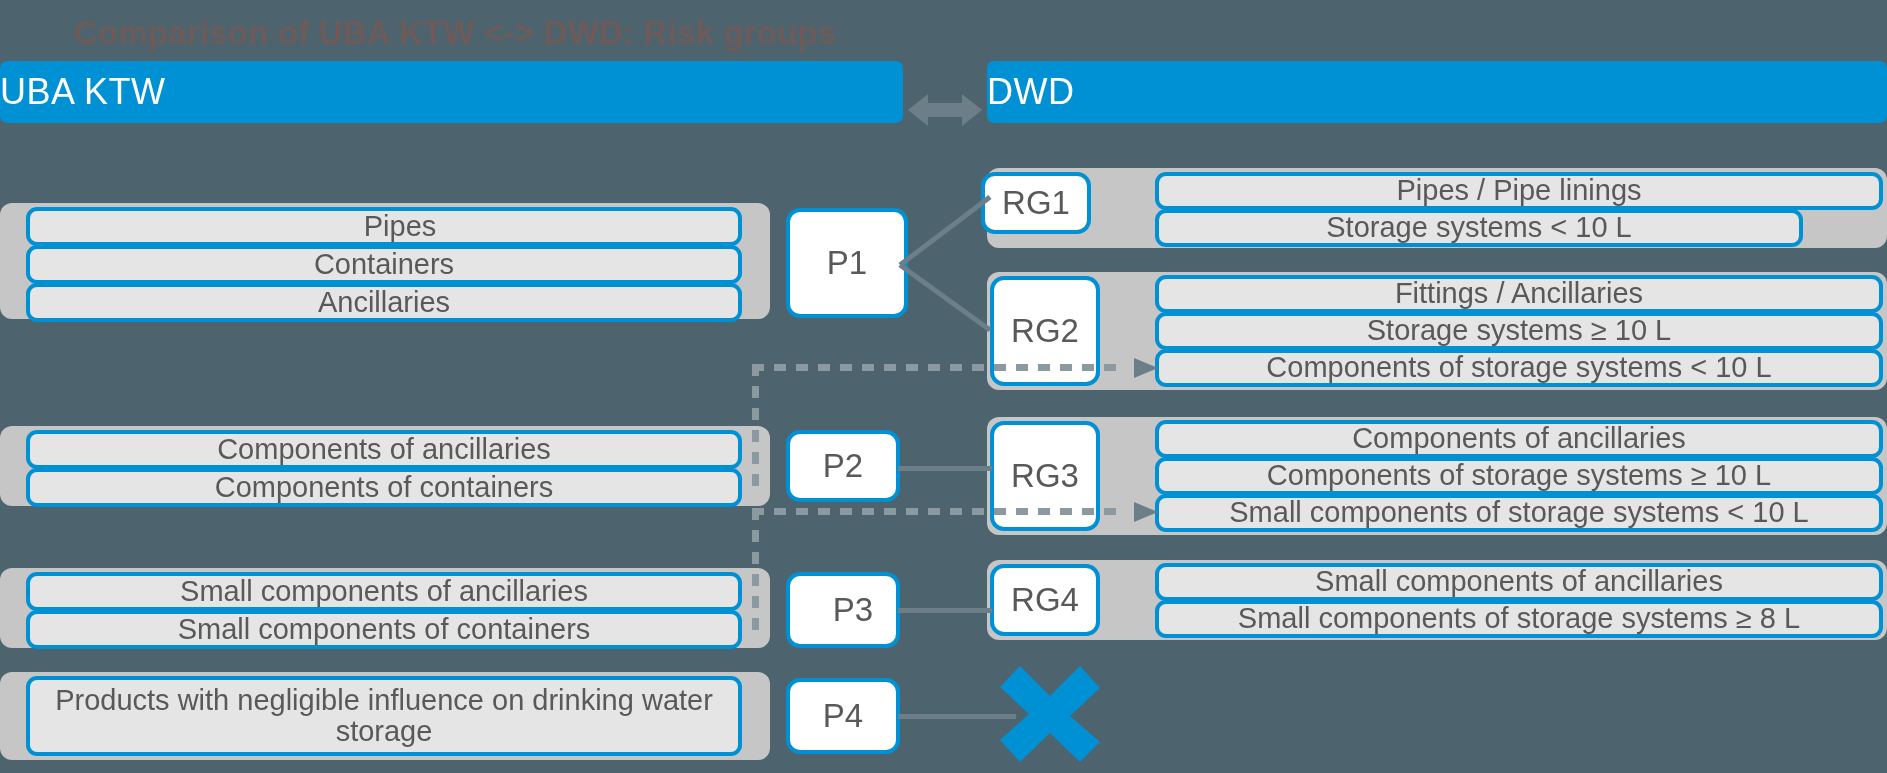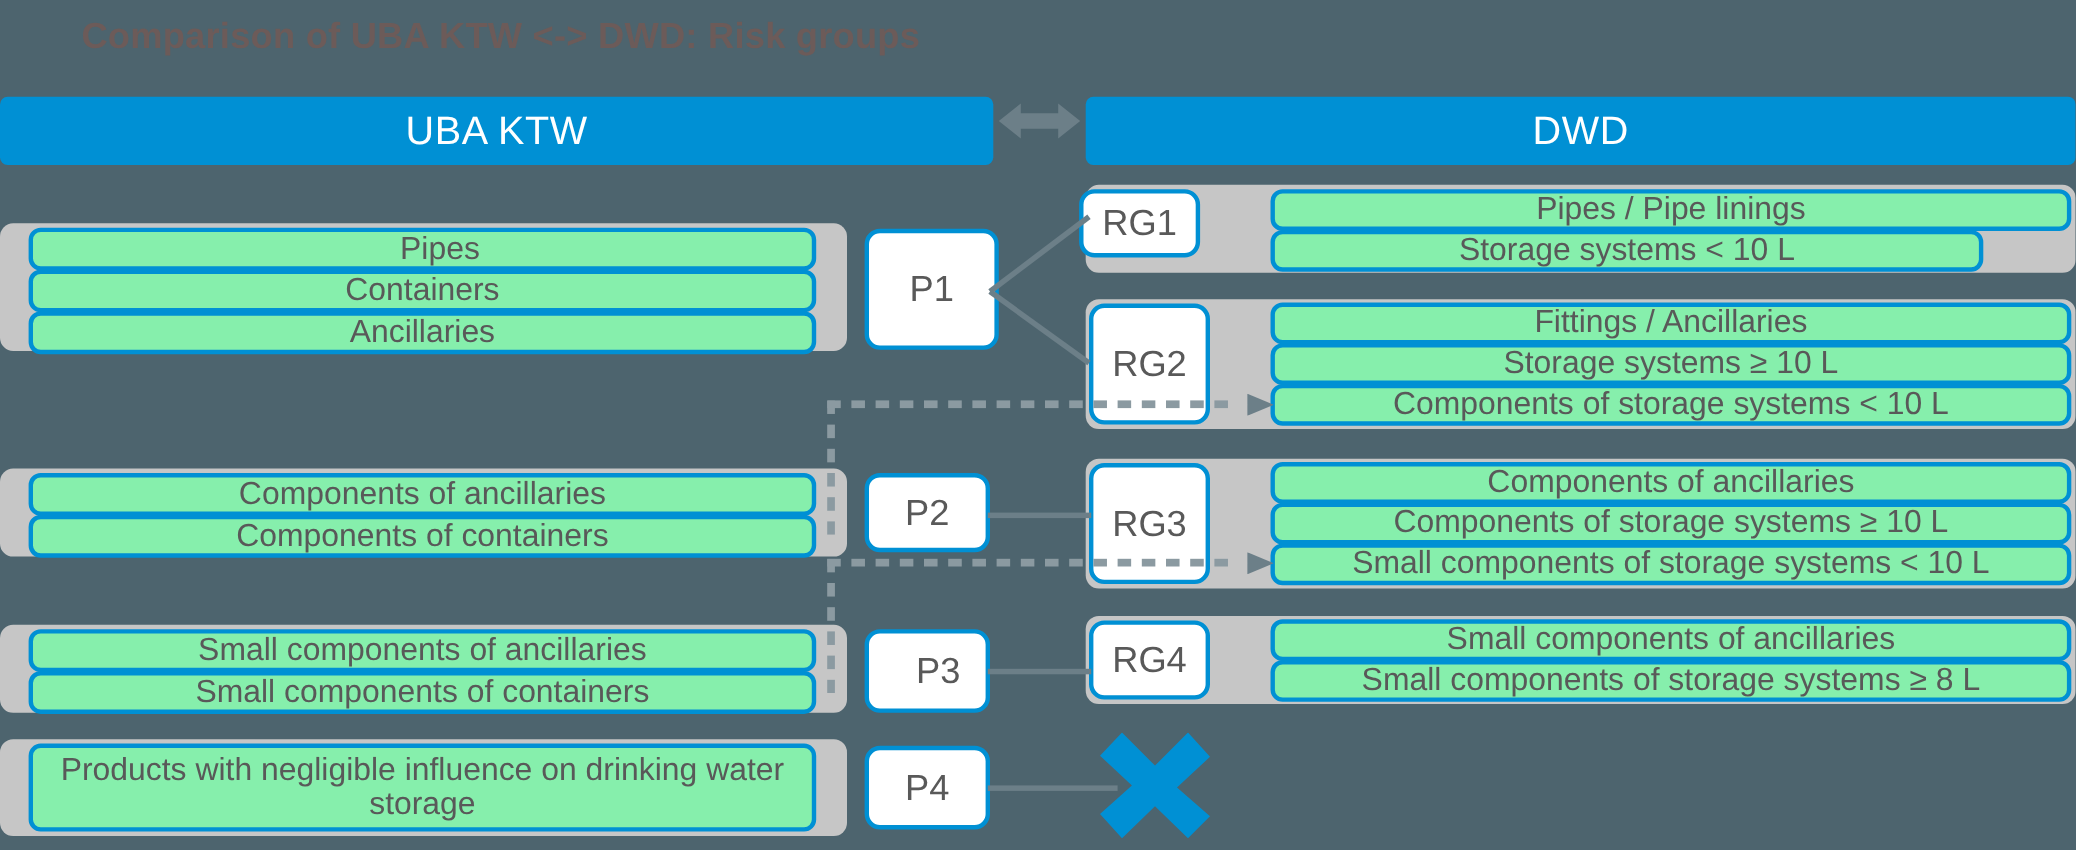--- a/index.html
+++ b/index.html
@@ -19,26 +19,26 @@
     font-size:33px;
     font-weight:bold;
     color:#6c5b59;
     letter-spacing:.2px;
     white-space:nowrap;
   }
 
   
   .hdr{
     position:absolute;
-    top:88px;height:62px;
+    top:61px;height:62px;
     background:#0090d4;
     border-radius:7px;
     color:#ffffff;
     font-size:36px;
-    display:flex;align-items:center;justify-content:center;
+    display:flex;align-items:center;justify-content:flex-start;
     letter-spacing:.5px;
   }
   #hdr-left{left:0px;width:903px;}
   #hdr-right{left:987px;width:900px;}
 
   #hdr-arrow{
     position:absolute;
     left:908px;top:92px;
     width:74px;height:36px;
   }
@@ -46,21 +46,21 @@
   
   .grp{
     position:absolute;
     background:#c6c6c6;
     border-radius:12px;
   }
 
   
   .item{
     position:absolute;
-    background:#86efac;
+    background:#e5e5e5;
     border:4px solid #0090d4;
     border-radius:11px;
     box-sizing:border-box;
     display:flex;align-items:center;justify-content:center;
     color:#595959;
     font-size:29px;
     line-height:1.08;
     text-align:center;
     white-space:nowrap;
   }

